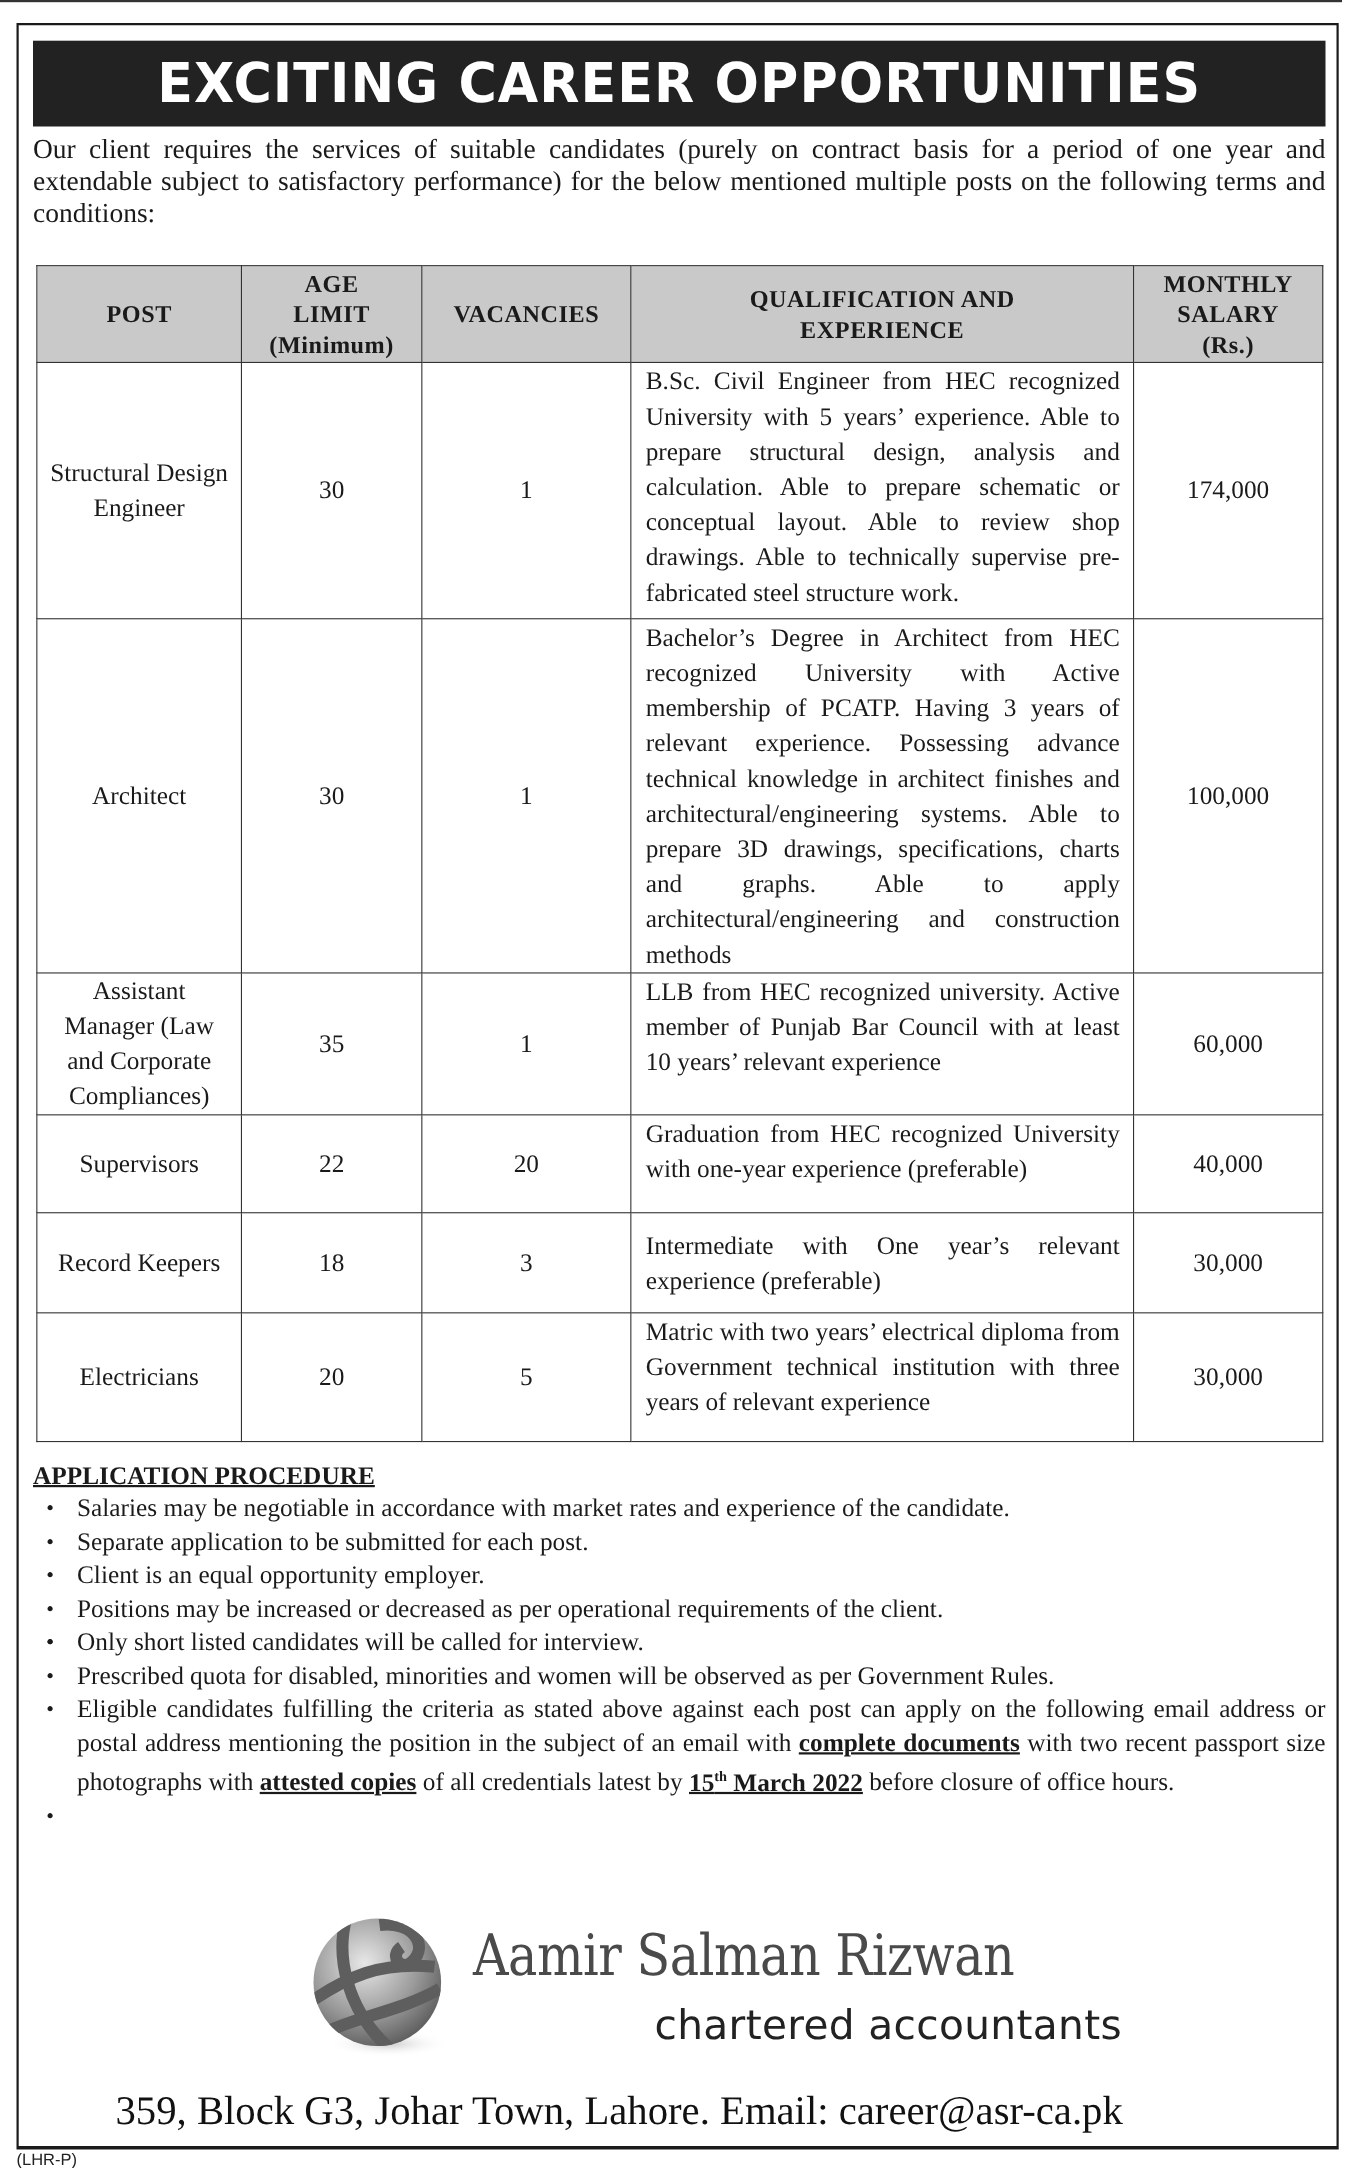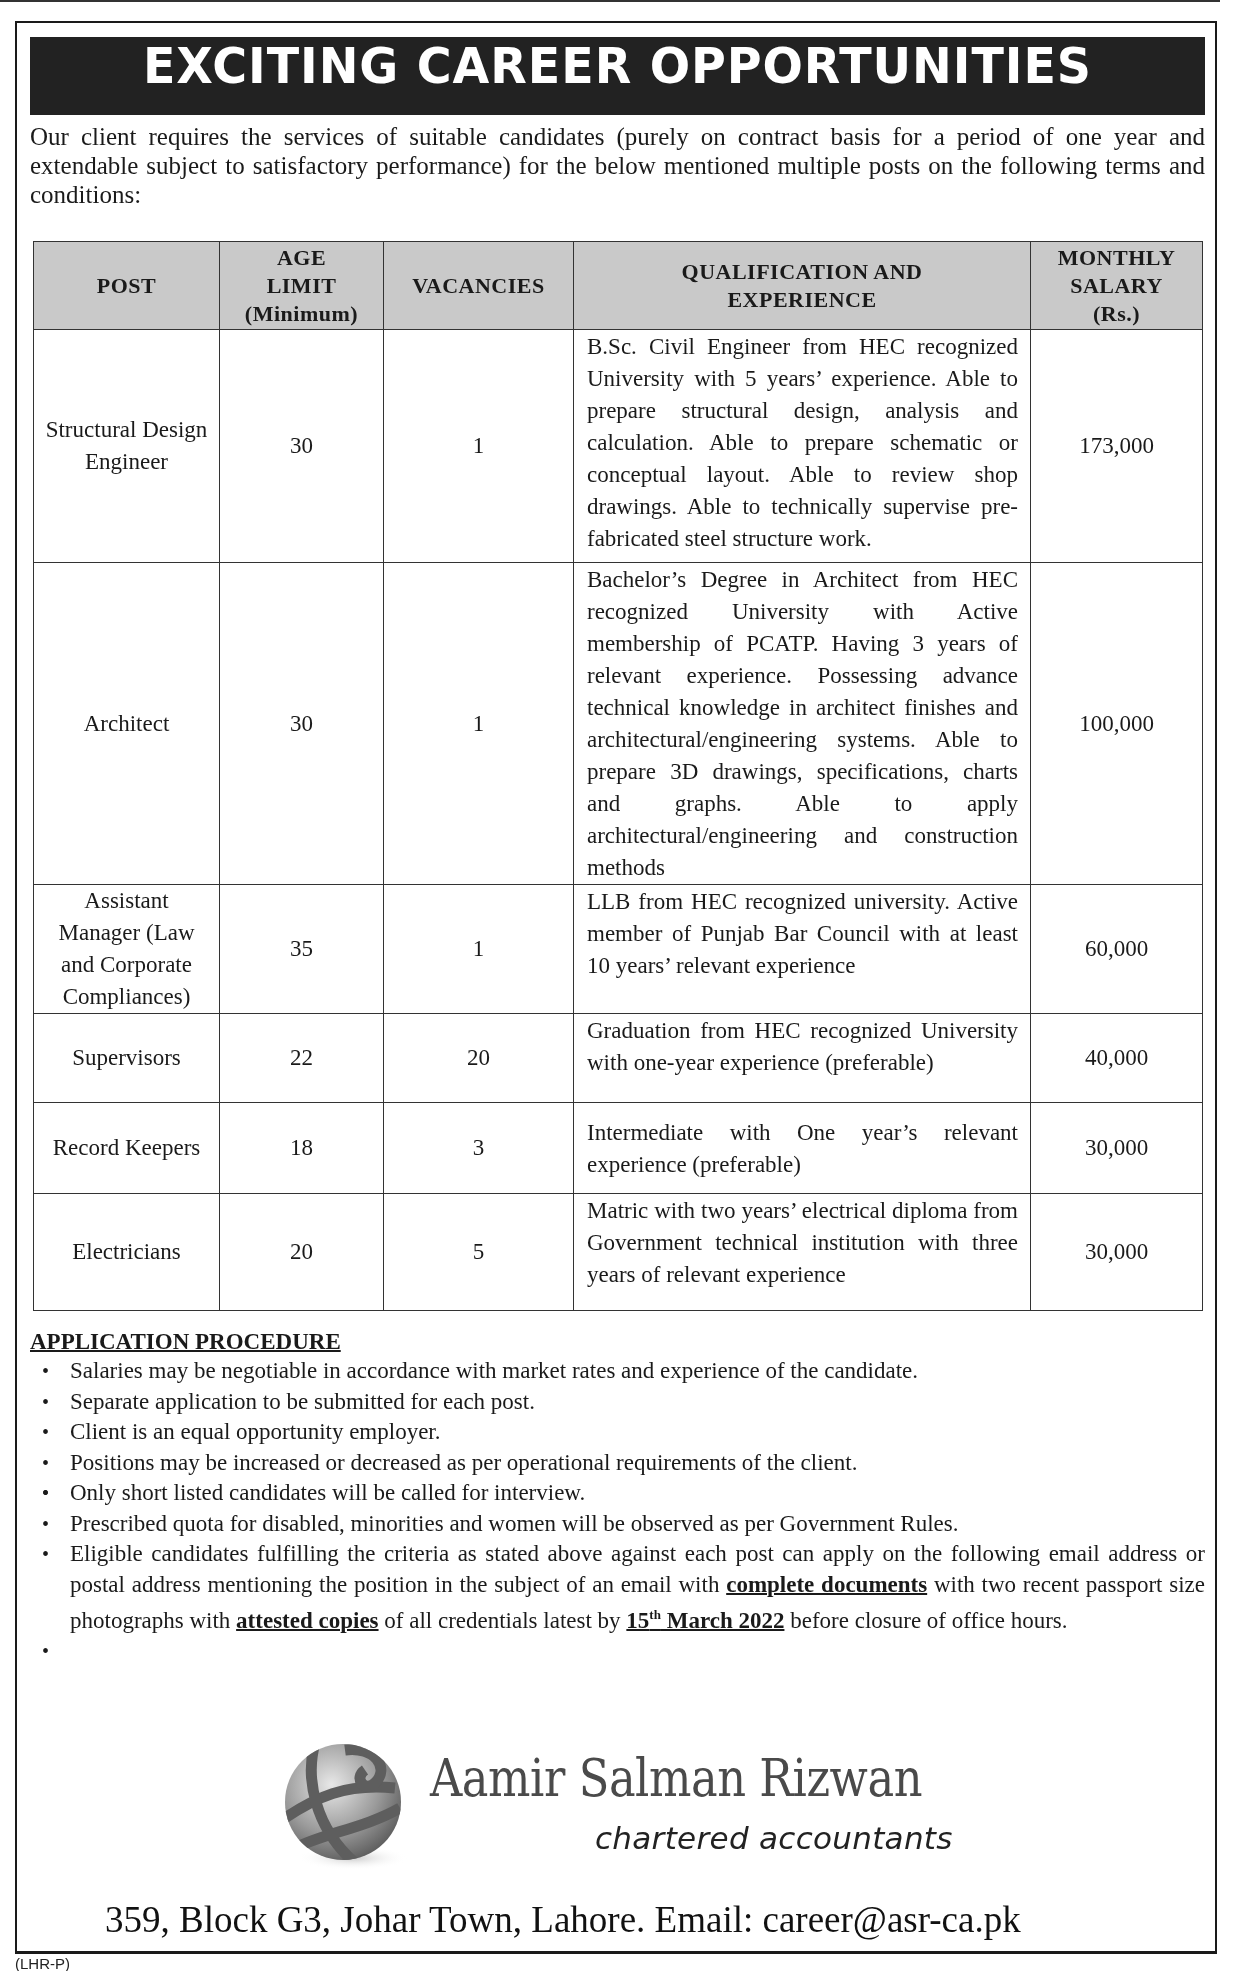--- a/index.html
+++ b/index.html
@@ -1,36 +1,36 @@
 <!DOCTYPE html>
 <html><head>
 <meta charset="utf-8">
 <style>
   html, body { margin:0; padding:0; background:#ffffff; }
   body { width:1242px; height:1971px; position:relative; overflow:hidden; font-family:"Liberation Serif", serif; color:#1a1a1a; }
   .topline { position:absolute; left:0; top:0; width:1220px; height:2px; background:#333; }
   .frame { position:absolute; left:15px; top:21px; width:1202px; height:1933px; border:2px solid #1a1a1a; border-right-width:2px; border-bottom-width:3px; box-sizing:border-box; }
-  .banner { position:absolute; left:30px; top:37px; width:1175px; height:78px; background:#222; color:#fff; display:flex; justify-content:center; }
+  .banner { position:absolute; left:30px; top:37px; width:1175px; height:78px; background:#222; color:#fff; display:flex; align-items:center; justify-content:center; }
   .banner h1 { margin:0; font-family:"DejaVu Sans", sans-serif; font-weight:bold; font-size:50px; letter-spacing:1px; transform:scaleX(0.95); }
   .intro { position:absolute; left:30px; top:122px; width:1175px; font-size:25px; line-height:29px; text-align:justify; text-align-last:left; }
   table.jobs { position:absolute; left:33px; top:241px; border-collapse:collapse; table-layout:fixed; width:1169px; }
   table.jobs th, table.jobs td { border:1.5px solid #333; padding:0; }
   table.jobs th { background:#c9c9c9; font-weight:bold; font-size:22px; line-height:28px; text-align:center; vertical-align:middle; letter-spacing:0.5px; }
   table.jobs td { font-size:23px; line-height:32px; text-align:center; vertical-align:middle; }
   table.jobs td.qual { text-align:justify; text-align-last:left; padding:0 12px 0 13px; vertical-align:top; }
   .qual-inner { padding-top:1px; }
   table.jobs td.post { padding:0 8px; }
   .section-title { position:absolute; left:30px; top:1329px; font-size:23px; font-weight:bold; text-decoration:underline; text-decoration-thickness:2px; margin:0; }
   ul.proc { position:absolute; left:30px; top:1356px; width:1175px; margin:0; padding:0; list-style:none; font-size:23px; line-height:30.5px; }
   ul.proc li { position:relative; padding-left:40px; text-align:justify; text-align-last:left; }
   ul.proc li .bullet { position:absolute; left:12px; top:0; font-size:20px; }
   .u { text-decoration:underline; font-weight:bold; text-decoration-thickness:2px; }
   .logo-globe { position:absolute; left:275px; top:1738px; width:140px; height:136px; }
   .company { position:absolute; left:430px; top:1748px; font-family:"DejaVu Serif", serif; font-size:52px; color:#4a4a4a; transform:scaleX(0.86); transform-origin:left top; white-space:nowrap; letter-spacing:-0.5px; }
-  .tagline { position:absolute; left:595px; top:1820px; font-family:"DejaVu Sans", sans-serif; font-size:31px; color:#222; white-space:nowrap; transform:scaleX(1.0); letter-spacing:0.3px;font-style:italic; }
+  .tagline { position:absolute; left:595px; top:1820px; font-family:"DejaVu Sans", sans-serif; font-size:37px; color:#222; white-space:nowrap; transform:scaleX(1.0); letter-spacing:0.3px; }
   .address { position:absolute; left:105px; top:1898px; font-size:37px; white-space:nowrap; color:#111;text-align:center; }
   .ref { position:absolute; left:15px; top:1956px; font-family:Liberation Sans, sans-serif; font-size:15px; color:#222; line-height:15px; }
 </style>
 </head>
 <body>
 
 <div class="topline"></div>
 <div class="frame"></div>
 
 <div class="banner">
@@ -68,21 +68,21 @@
     </tr>
   </thead>
   <tbody>
     <tr style="height:233px">
       <td class="post">Structural Design Engineer</td>
       <td>30</td>
       <td>1</td>
       <td class="qual">
           <div class="qual-inner">B.Sc. Civil Engineer from HEC recognized University with 5 years’ experience. Able to prepare structural design, analysis and calculation. Able to prepare schematic or conceptual layout. Able to review shop drawings. Able to technically supervise pre-fabricated steel structure work.</div>
         </td>
-      <td>173,000</td>
+      <td>174,000</td>
     </tr>
     <tr style="height:321px">
       <td class="post">Architect</td>
       <td>30</td>
       <td>1</td>
       <td class="qual">
           <div class="qual-inner">Bachelor’s Degree in Architect from HEC recognized University with Active membership of PCATP. Having 3 years of relevant experience. Possessing advance technical knowledge in architect finishes and architectural/engineering systems. Able to prepare 3D drawings, specifications, charts and graphs. Able to apply architectural/engineering and construction methods</div>
         </td>
       <td>100,000</td>
     </tr>

